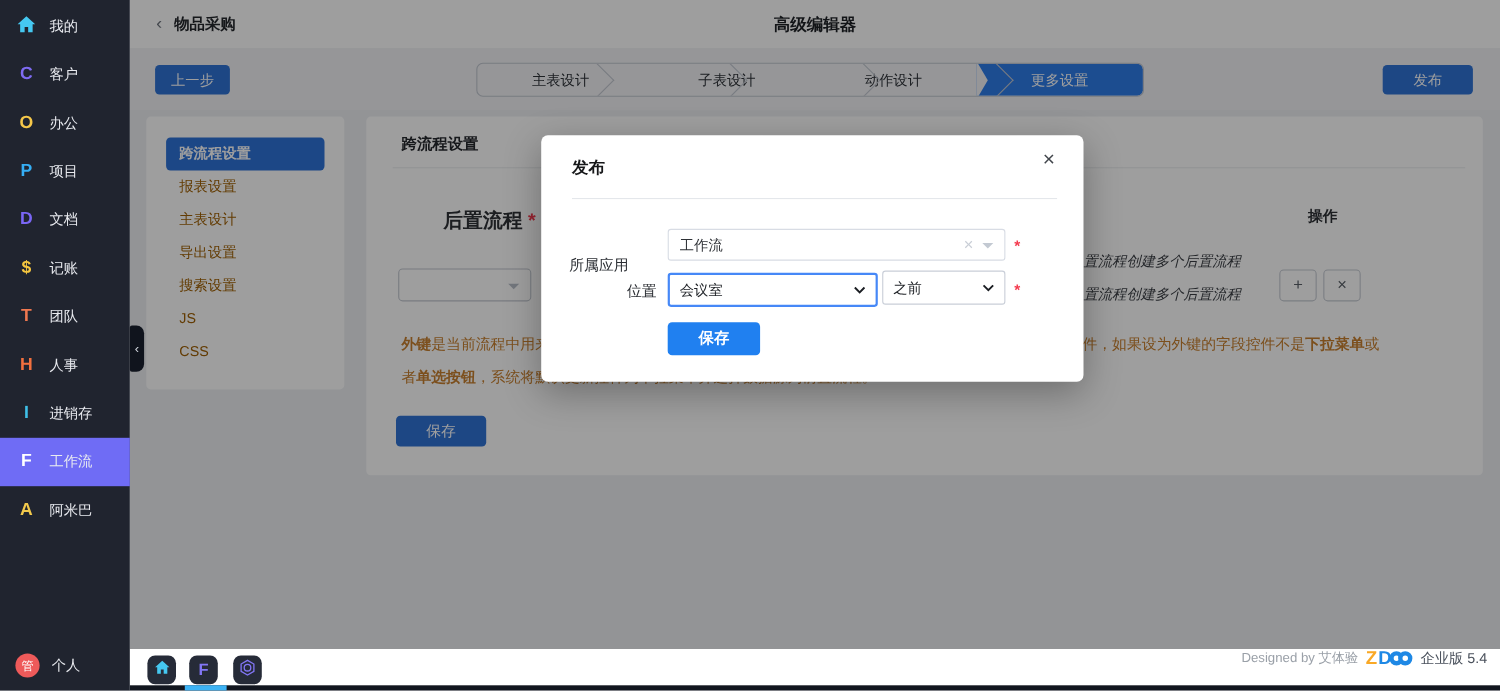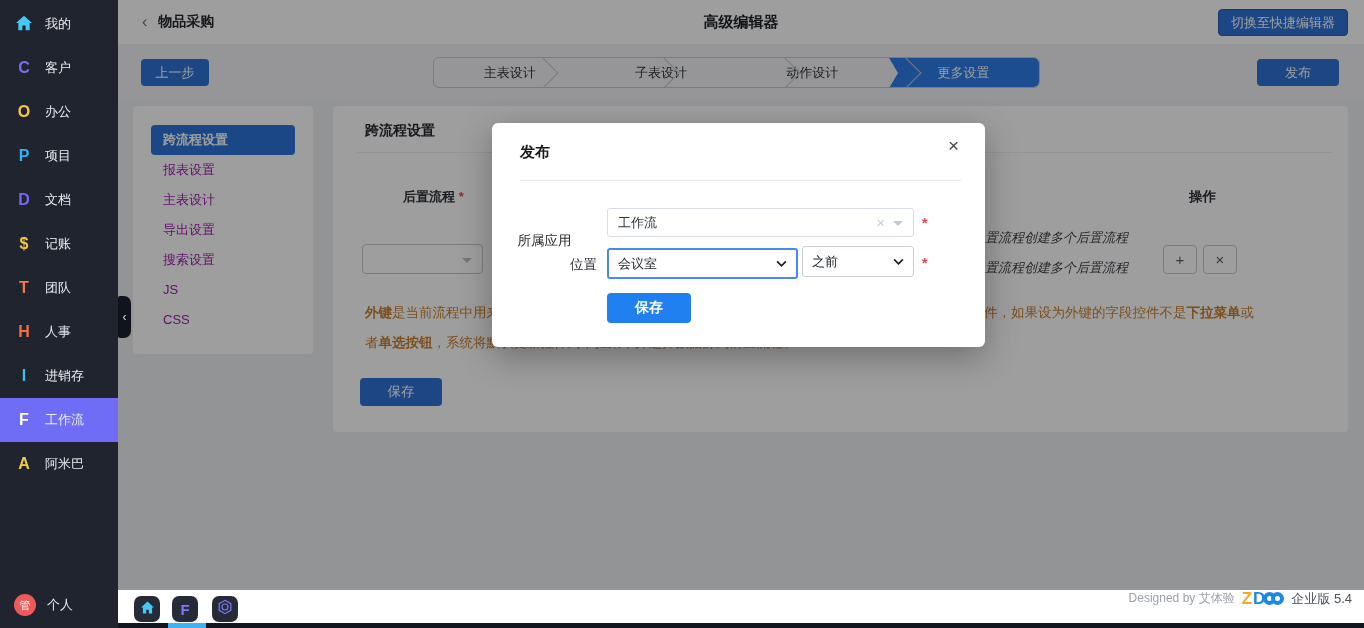--- a/index.html
+++ b/index.html
@@ -43,28 +43,28 @@
     position:relative; cursor:pointer; }
   .step.active { background:#2e7ce8; color:#fff; border-radius:0 5px 5px 0; }
   .step.active::before { content:""; position:absolute; left:0; top:50%; transform:translateY(-50%);
     border-top:17px solid transparent; border-bottom:17px solid transparent; border-left:10px solid #f2f3f6; }
   .sep { position:absolute; top:-1px; width:22px; height:22px; border-top:1px solid #c2c7d0;
     border-right:1px solid #c2c7d0; transform:rotate(45deg); top:4px; }
   .sep1{ left:calc(20% - 23px);} .sep2{ left:calc(40% - 23px);} .sep3{ left:calc(60% - 23px);} .sep4{ left:calc(80% - 23px);}
 
   
   .main-left { position:absolute; left:15px; top:106px; width:180px; height:248px; background:#fff; border-radius:4px; }
-  .menu-item { height:30px; line-height:30px; padding-left:30px; font-size:13px; color:#a21caf; cursor:pointer; }
+  .menu-item { height:30px; line-height:30px; padding-left:30px; font-size:13px; color:#a16207; cursor:pointer; }
   .menu-item.active { margin:19px 18px 0 18px; width:144px; background:#2e73d9; color:#fff; border-radius:4px;
     padding-left:12px; font-weight:bold; }
 
   .main-panel { position:absolute; left:215px; top:106px; width:1015px; height:326px; background:#fff; border-radius:4px; }
   .panel-title { position:absolute; left:32px; top:16px; font-size:14px; font-weight:bold; color:#26292e; }
   .panel-divider { position:absolute; left:24px; right:16px; top:46px; border-top:1px solid #ebedf0; }
-  .field-label { position:absolute; left:70px; top:82px; font-size:13px; font-weight:bold; color:#2e3136; }
+  .field-label { position:absolute; left:70px; top:82px; font-size:18px; font-weight:bold; color:#2e3136; }
   .req { color:#f43b4f; }
   .ops-header { position:absolute; left:856px; top:82px; font-size:13.5px; font-weight:bold; color:#2e3136; }
   .row-text { position:absolute; left:652px; font-size:13px; color:#3a3e44; white-space:nowrap;font-style:italic; }
   .rt1 { top:123px; } .rt2 { top:153px; }
   .empty-select { position:absolute; left:29px; top:138px; width:121px; height:30px; border:1px solid #c3c8d0;
     border-radius:4px; background:#fff; cursor:pointer; }
   .caret { position:absolute; right:10px; top:13px; width:0; height:0; border-left:5px solid transparent;
     border-right:5px solid transparent; border-top:5px solid #b9bfc9; }
   .op-btn { position:absolute; top:139px; width:34px; height:29px; background:#fff; border:1px solid #c6cbd3;
     border-radius:4px; color:#5a6068; font-size:15px; display:flex; align-items:center; justify-content:center; cursor:pointer; }
@@ -179,21 +179,20 @@
   </div>
 
   <div class="content">
 
     <div class="header">
       <div class="breadcrumb">
         <span class="back-chev">‹</span>
         <span class="breadcrumb-text">物品采购</span>
       </div>
       <div class="page-title">高级编辑器</div>
-      <div class="switch-btn">切换至快捷编辑器</div>
     </div>
 
     <div class="toolbar">
       <div class="btn-primary prev-btn">上一步</div>
       <div class="steps">
         <div class="step">主表设计</div>
         <div class="step">子表设计</div>
         <div class="step">动作设计</div>
         <div class="step active">更多设置</div>
         <div class="sep sep1"></div>

